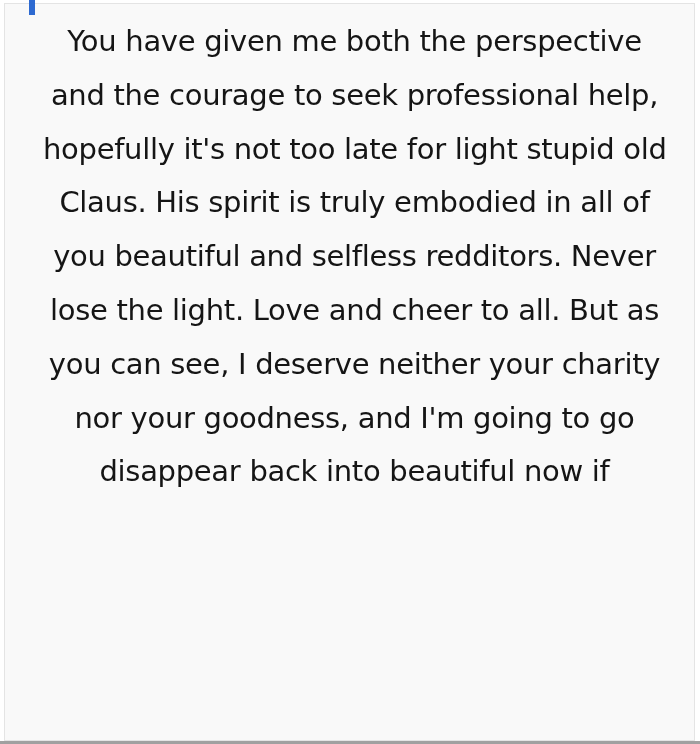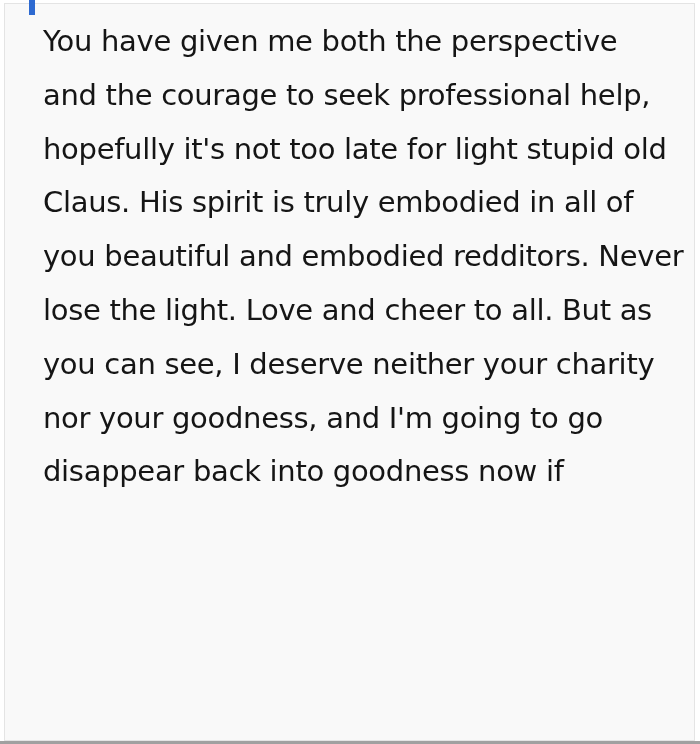--- a/index.html
+++ b/index.html
@@ -17,20 +17,21 @@
   .quote-card {
     position: absolute;
     top: 3px;
     left: 4px;
     right: 5px;
     bottom: 3px;
     background: var(--card_background, #f9f9f9);
     border: 1px solid var(--card_border, #e4e4e4);
     box-sizing: border-box;
     overflow: hidden;
+    text-align: center;
   }
   .quote-text {
     padding: 11px 28px 0 38px;
     color: var(--text_color, #151515);
     font-size: 29px;
     letter-spacing: -0.3px;
   }
   .quote-text .line {
     line-height: 53.8px;
     white-space: nowrap;
@@ -58,21 +59,21 @@
 <body>
 
 <div class="quote-bar-fragment"></div>
 
 <div class="quote-card">
   <div class="quote-text">
       <div class="line">You have given me both the perspective</div>
       <div class="line">and the courage to seek professional help,</div>
       <div class="line">hopefully it's not too late for light stupid old</div>
       <div class="line">Claus. His spirit is truly embodied in all of</div>
-      <div class="line">you beautiful and embodied redditors. Never</div>
+      <div class="line">you beautiful and selfless redditors. Never</div>
       <div class="line">lose the light. Love and cheer to all. But as</div>
       <div class="line">you can see, I deserve neither your charity</div>
       <div class="line">nor your goodness, and I'm going to go</div>
-      <div class="line">disappear back into goodness now if</div>
+      <div class="line">disappear back into beautiful now if</div>
     </div>
 </div>
 
 <div class="bottom-rule"></div>
 
 </body></html>

